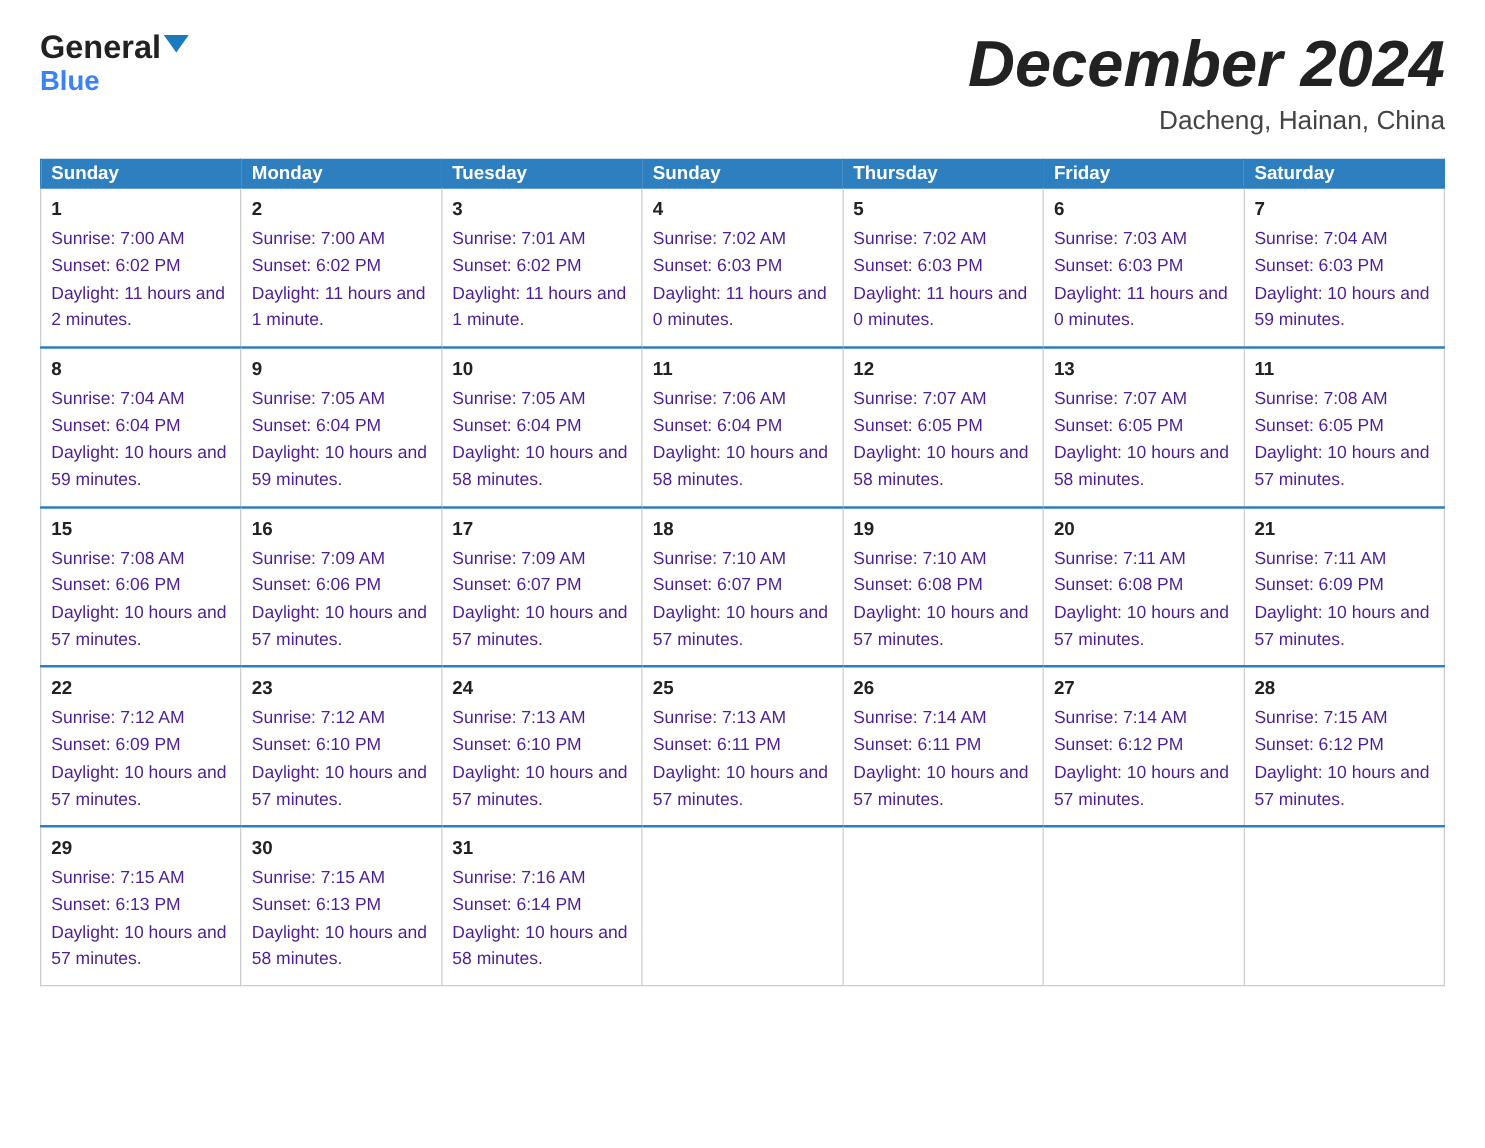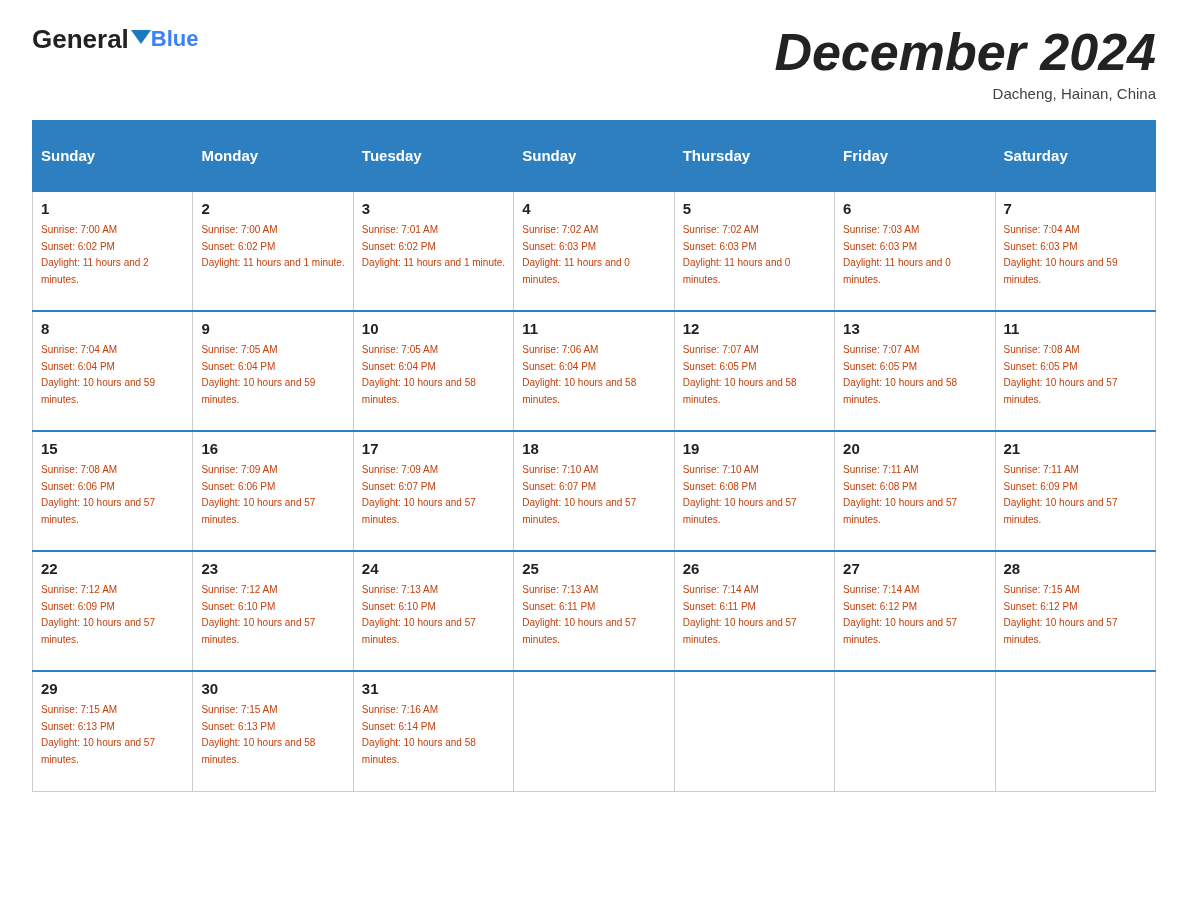--- a/index.html
+++ b/index.html
@@ -11,22 +11,22 @@
       min-height: 918px;
     }
     .header {
       display: flex;
       justify-content: space-between;
       align-items: flex-start;
       margin-bottom: 18px;
     }
     .logo {
       display: flex;
-      flex-direction: row;
-      align-items: flex-end;
+      flex-direction: column;
+      align-items: flex-start;
     }
     .logo-text {
       font-size: 26px;
       font-weight: bold;
       color: #222;
       line-height: 1;
     }
     .logo-triangle {
       display: inline-block;
       width: 0;
@@ -49,58 +49,58 @@
       text-align: right;
     }
     .month-title {
       font-size: 52px;
       font-weight: bold;
       color: #222;
       line-height: 1.1;
       font-style: italic;
     }
     .location-title {
-      font-size: 15px;
+      font-size: 21px;
       color: #444;
       margin-top: 4px;
     }
     table {
       width: 100%;
       border-collapse: collapse;
       table-layout: fixed;
     }
     th {
       background-color: #2e7fbf;
       color: #fff;
       font-size: 15px;
       font-weight: bold;
-      padding: 26px 8px;
+      padding: 2px 8px;
       text-align: left;
       border: 1px solid #2e7fbf;
     }
     td {
       vertical-align: top;
       padding: 8px 8px 10px 8px;
       border: 1px solid #ccc;
       font-size: 13px;
       color: #333;
       min-height: 100px;
       height: 120px;
     }
     td .day-number {
       font-size: 15px;
       font-weight: bold;
       color: #222;
       display: block;
       margin-bottom: 4px;
     }
     td .day-info {
-      font-size: 10px;
+      font-size: 14px;
       line-height: 1.55;
-      color: #c2410c;
+      color: #4c1d95;
     }
     tr td {
       border-top: 2px solid #2e7fbf;
     }
     tr td + td {
       border-top: 2px solid #2e7fbf;
     }
     tbody tr:not(:first-child) td {
       border-top: 2px solid #2e7fbf;
     }

